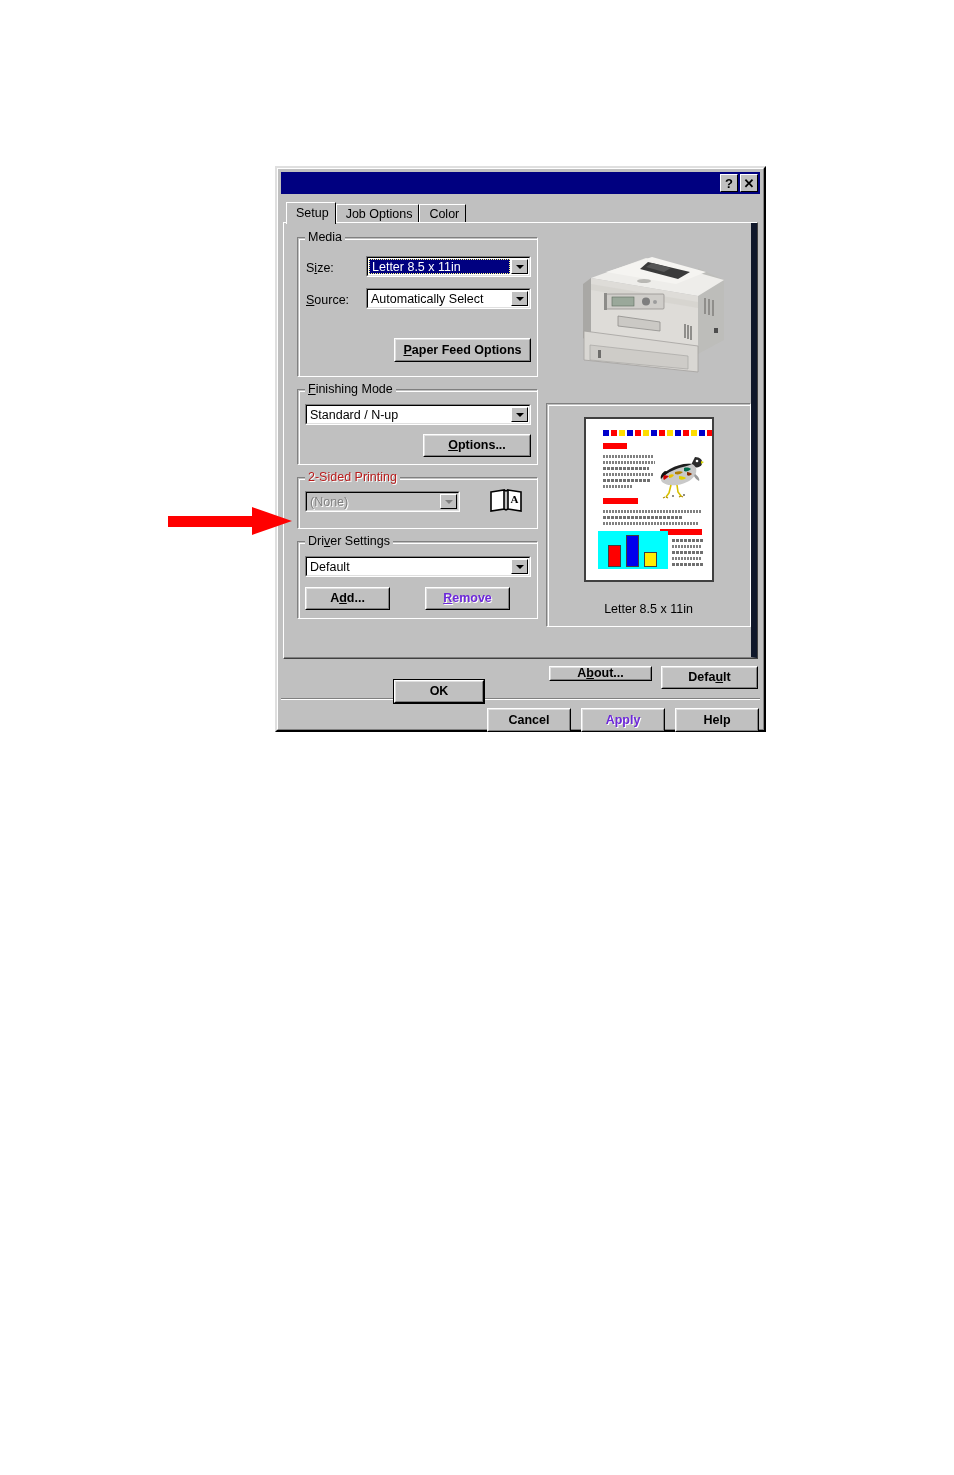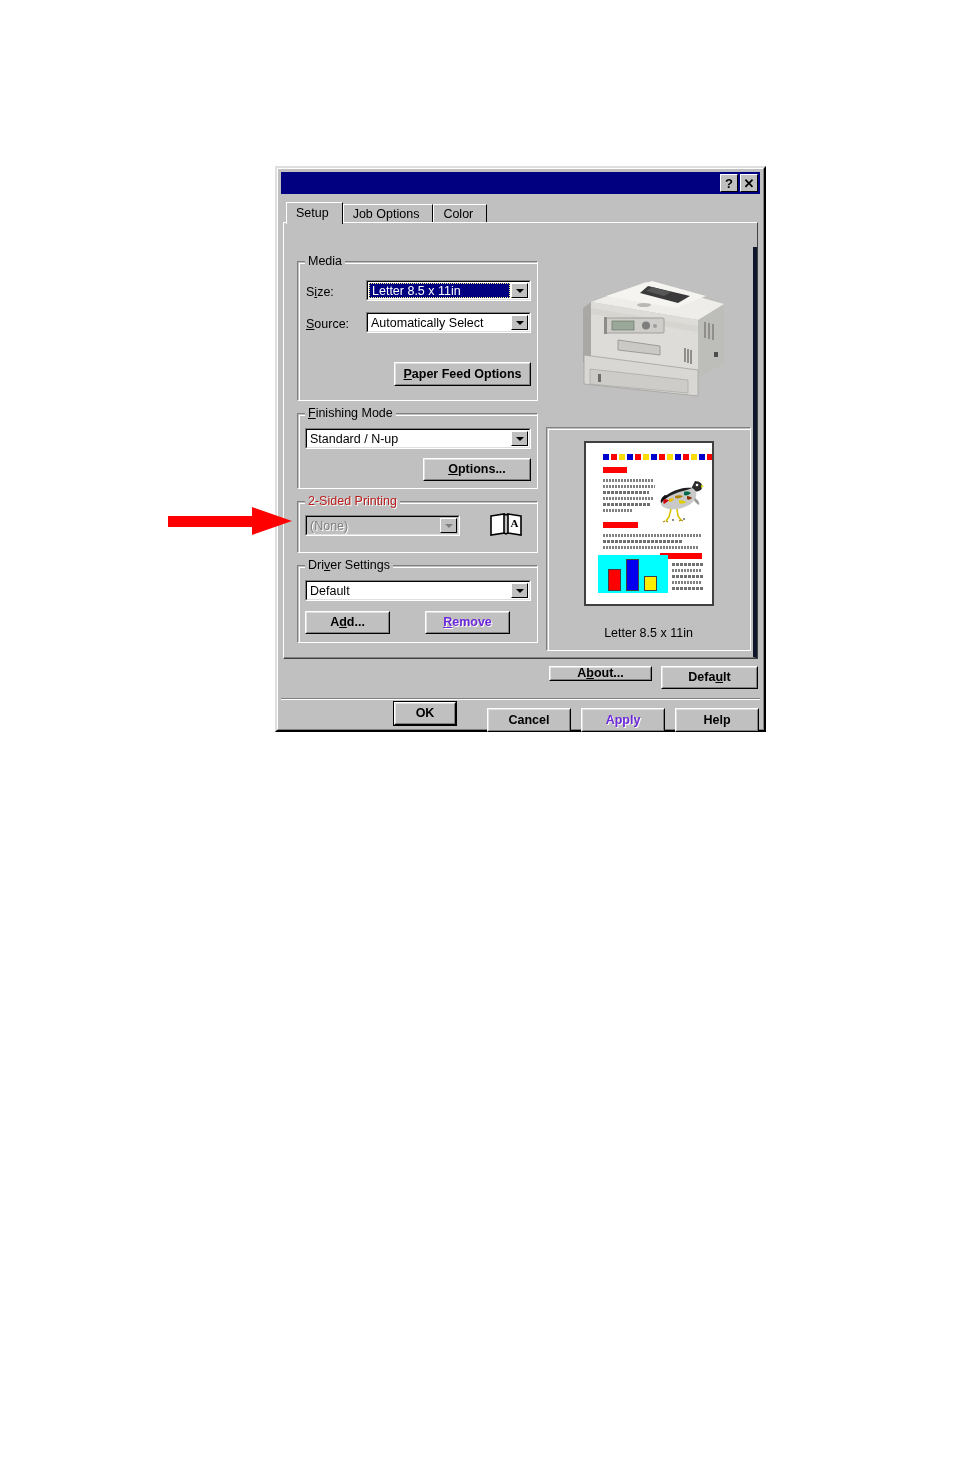--- a/index.html
+++ b/index.html
@@ -76,21 +76,21 @@
   
   #tab-strip {
     position: absolute;
     left: 8px; top: 33px;
     height: 21px;
     display: flex;
     align-items: flex-end;
   }
   .tab {
     height: 20px;
-    padding: 0 13px 0 9px;
+    padding: 0 6px 0 9px;
     background: #c0c0c0;
     border-top: 1px solid #ffffff;
     border-left: 1px solid #ffffff;
     border-right: 1px solid #000000;
     font-size: 12.5px;
     color: #000000;
     display: flex;
     align-items: center;
     line-height: 1;
     cursor: default;
@@ -112,23 +112,22 @@
     left: 5px; top: 53px;
     width: 475px; height: 437px;
     background: #c0c0c0;
     border-top: 1px solid #ffffff;
     border-left: 1px solid #ffffff;
     border-right: 1px solid #404040;
     border-bottom: 1px solid #404040;
   }
   #tab-page-in {
     position: absolute; left:0; top:0; right:0; bottom:0;
-    border-right: 4px solid #0f172a;
+    border-right: 6px solid #0f172a;
     border-bottom: 1px solid #808080;
-    margin-top: 24px;
   }
 
   
   .group {
     position: absolute;
     border: 1px solid #808080;
     border-right-color: #ffffff;
     border-bottom-color: #ffffff;
   }
   .group::after {
@@ -580,21 +579,21 @@
   </div>
   <div class="btn" style="left:383px; top:497px; width:97px; height:23px;">
     <div class="btn-in">
       <span class="btn-lbl">Defa<u>u</u>lt</span>
     </div>
   </div>
 
   <div style="position:absolute; left:3px; top:529px; width:479px; height:2px;
               border-top:1px solid #808080; border-bottom:1px solid #ffffff;"></div>
 
-  <div class="btn default-btn" style="left:115px; top:532px; width:64px; height:25px;">
+  <div class="btn default-btn" style="left:115px; top:510px; width:92px; height:25px;">
     <div class="btn-in">
       <div class="btn-in2">
         <span class="btn-lbl">OK</span>
       </div>
     </div>
   </div>
   <div class="btn" style="left:209px; top:539px; width:84px; height:24px;">
     <div class="btn-in">
       <span class="btn-lbl">Cancel</span>
     </div>

